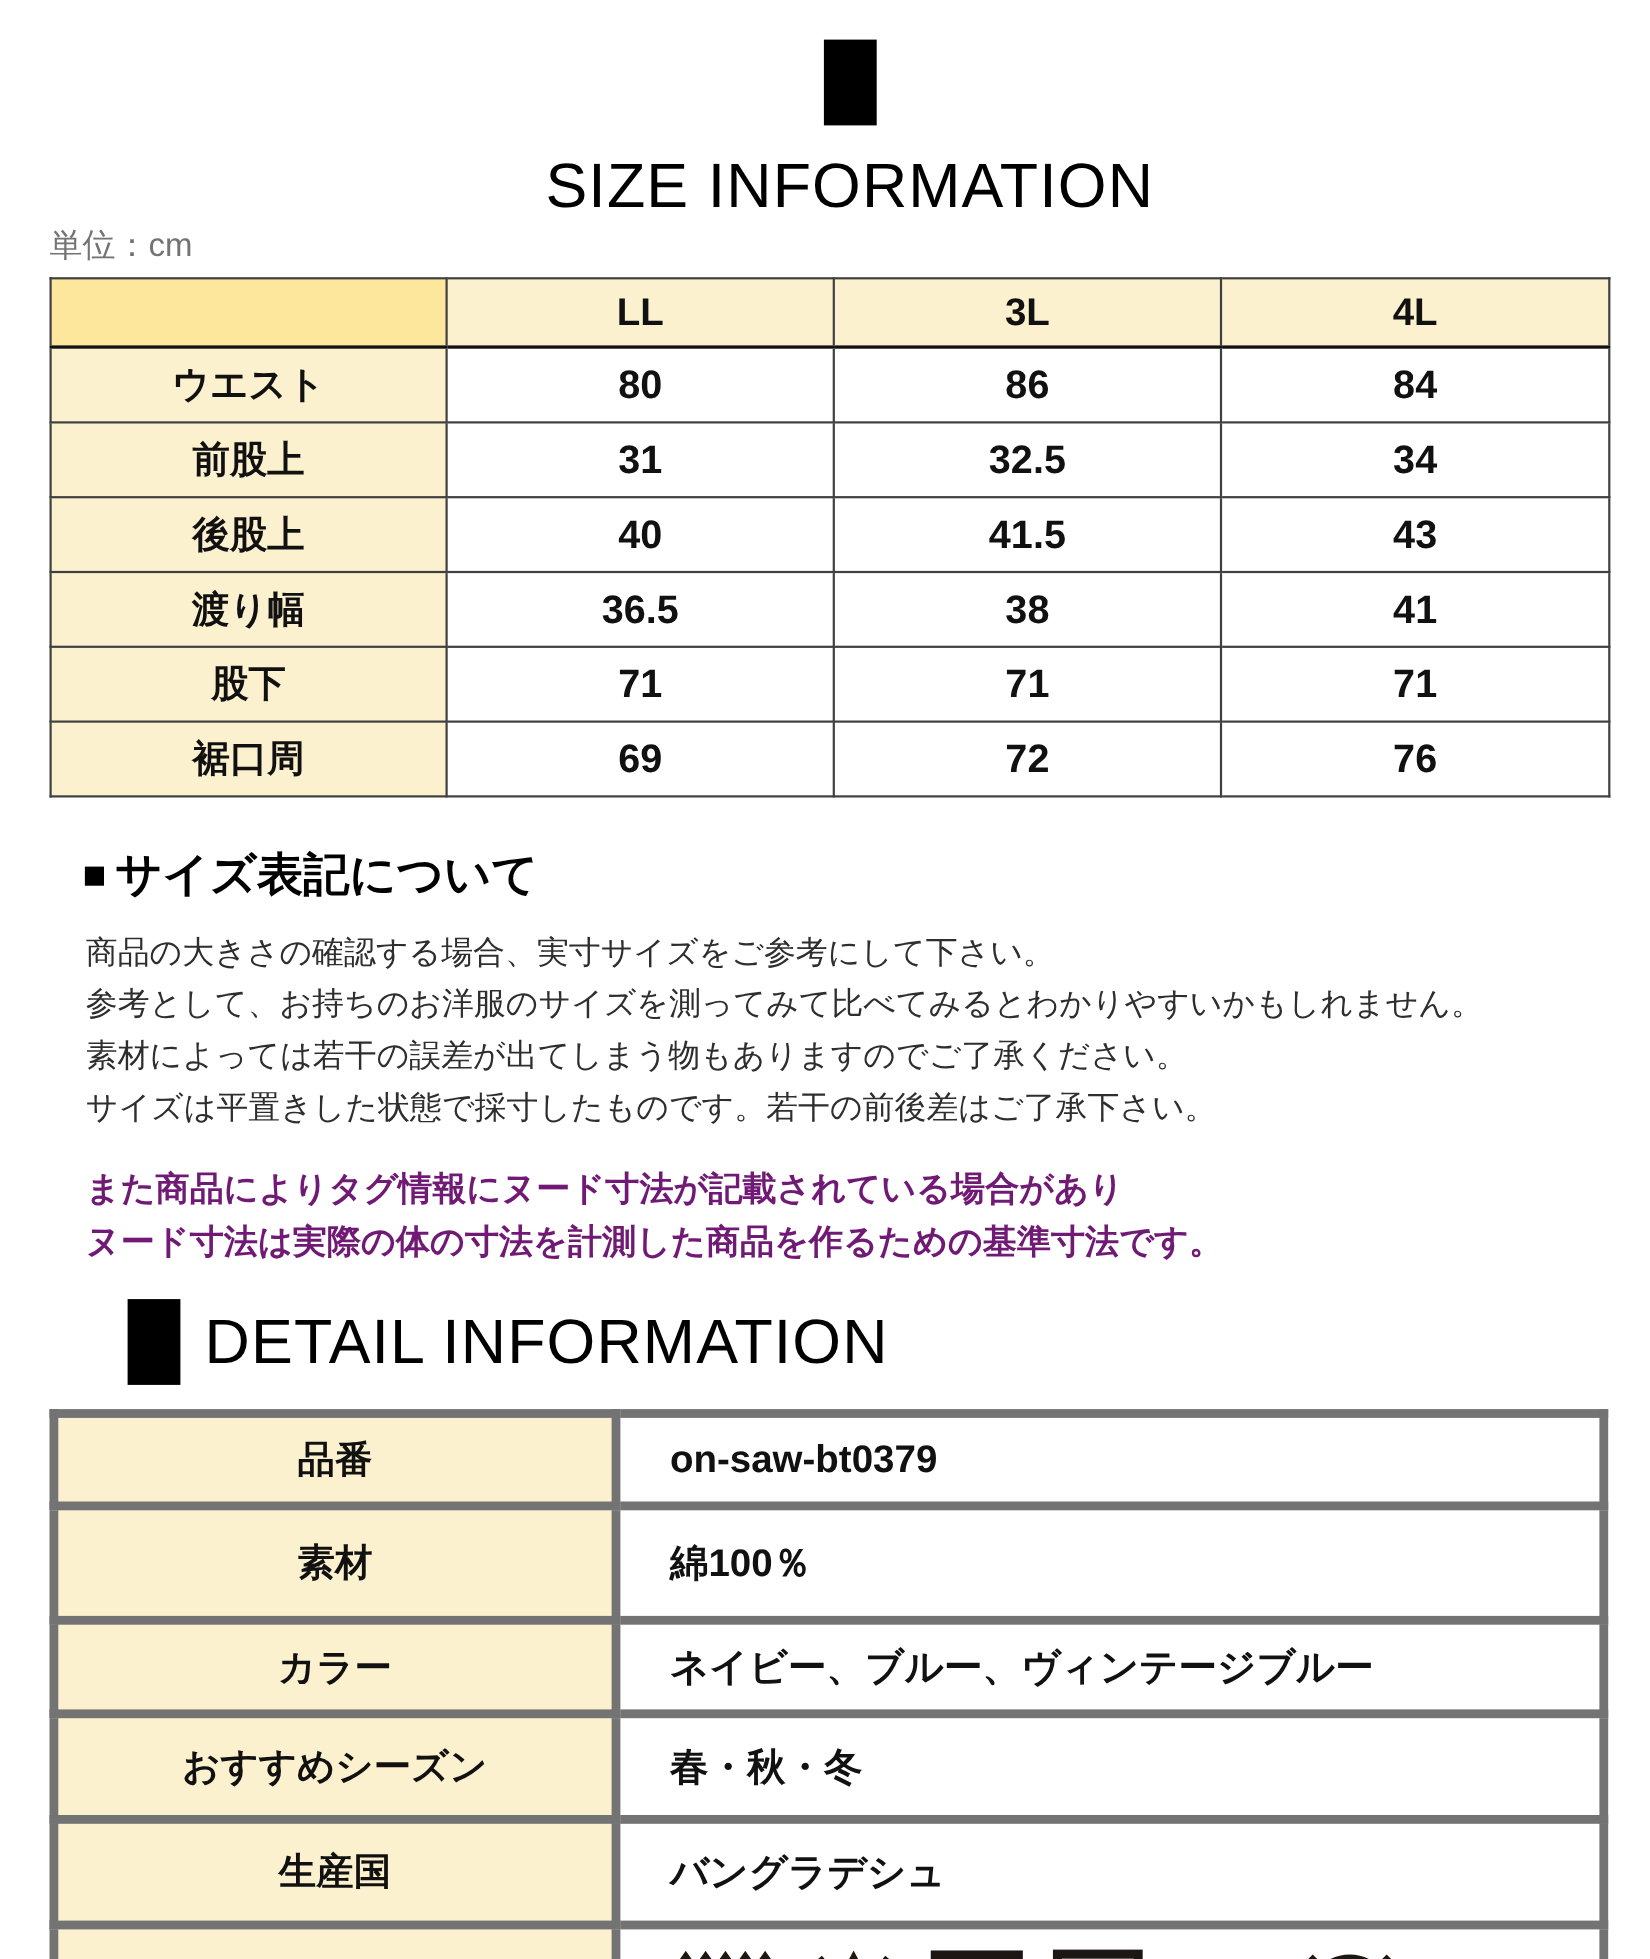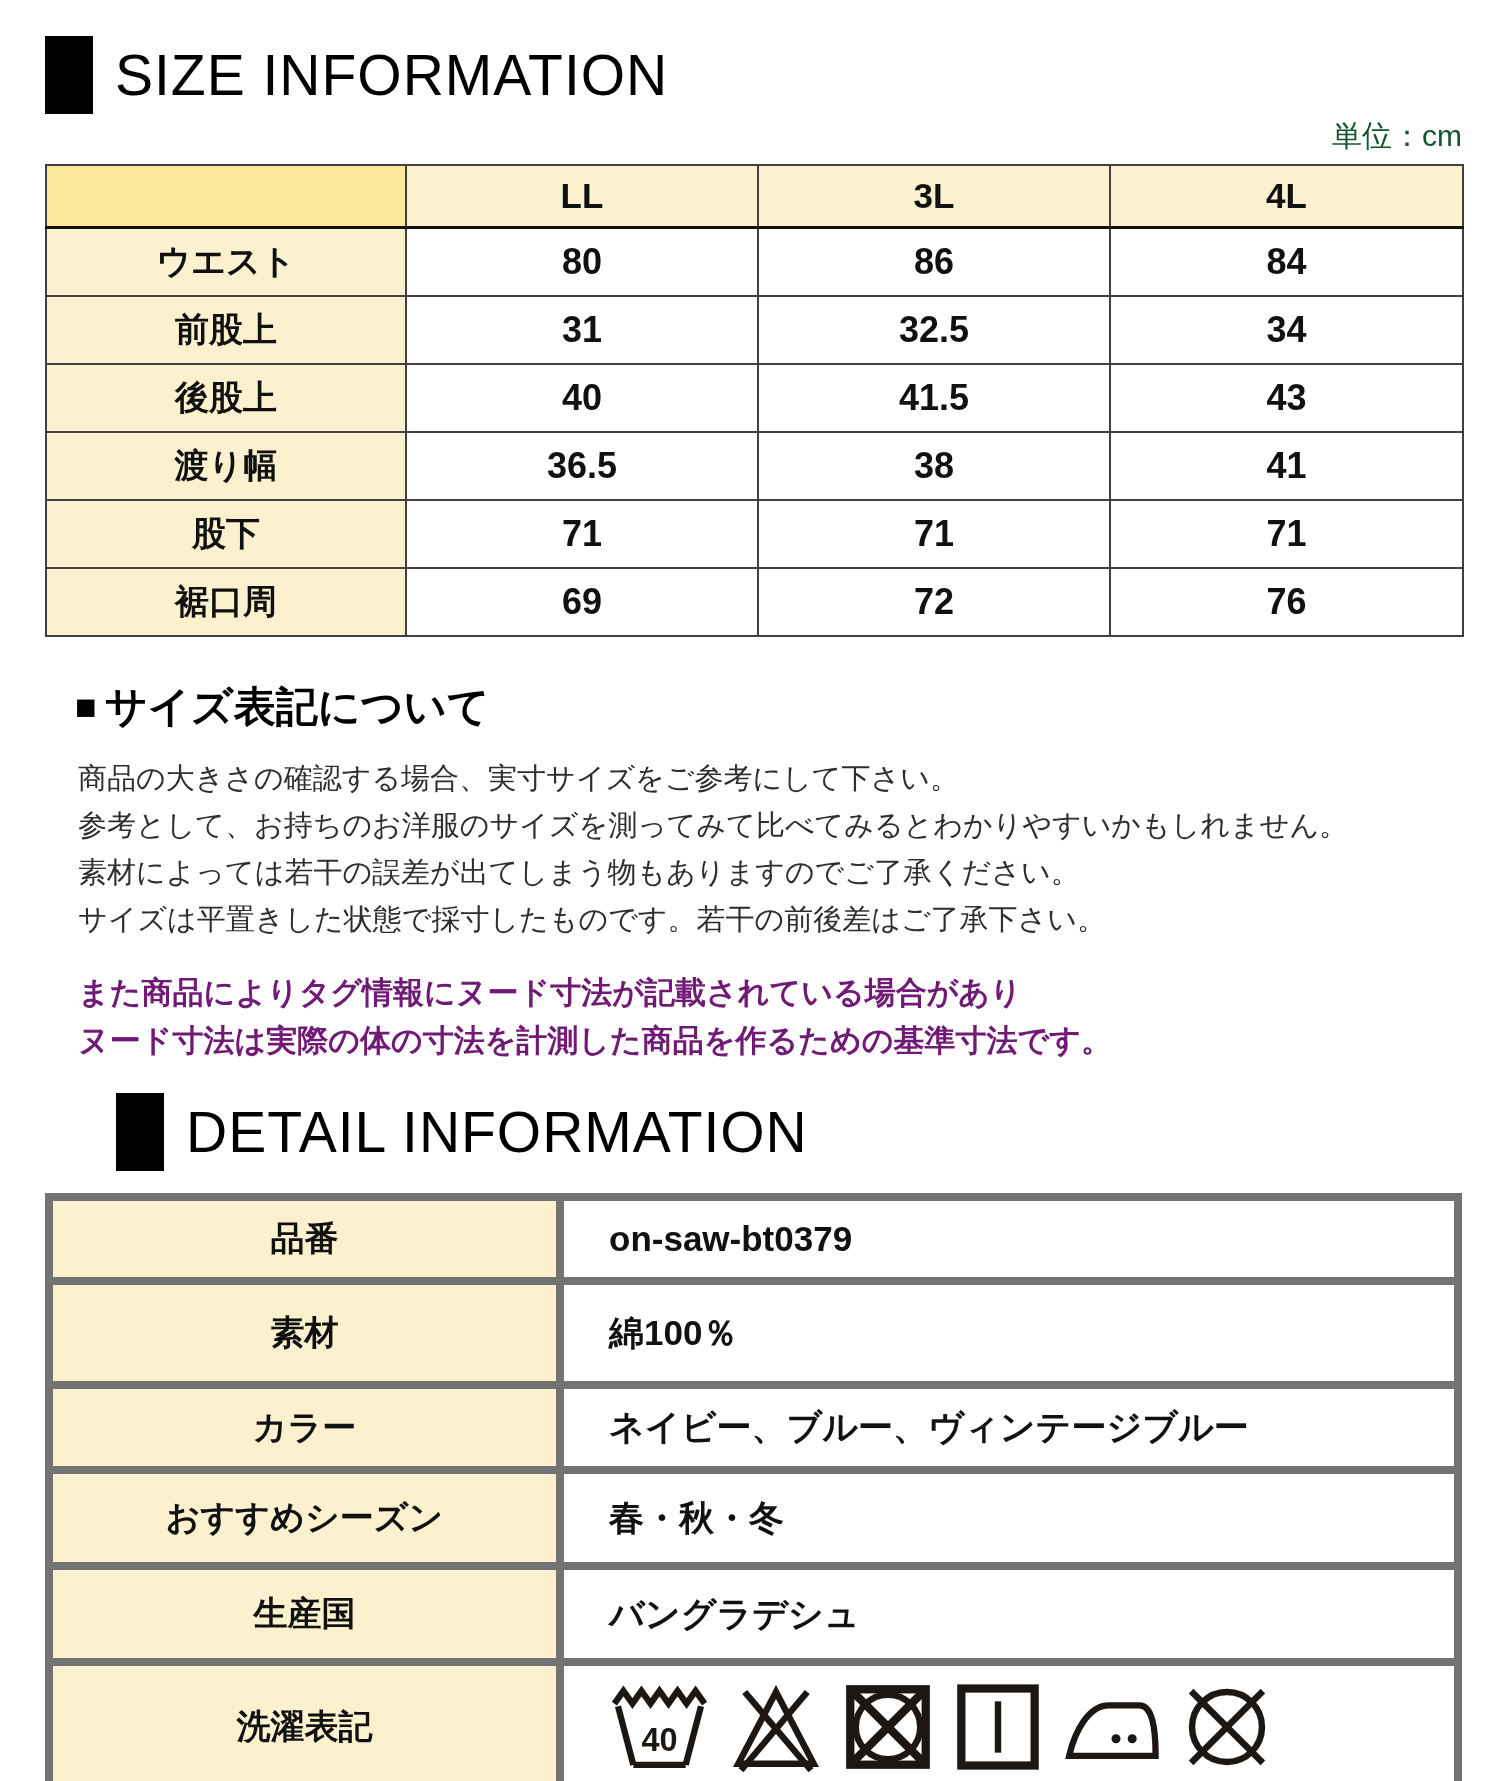--- a/index.html
+++ b/index.html
@@ -5,25 +5,25 @@
   html,body{margin:0;padding:0;background:#ffffff;}
   .page{
     position:relative;width:1500px;height:1781px;overflow:hidden;
     font-family:"Liberation Sans","DejaVu Sans",sans-serif;color:#111;
     background:#ffffff;
   }
   
   .sec-head{display:flex;align-items:center;gap:22px;}
   .sec-head .black-bar{width:48px;height:78px;background:#000;flex:0 0 auto;}
   .sec-head .sec-title{font-size:57px;letter-spacing:1px;color:#000;font-weight:400;white-space:nowrap;}
-  #size-head{margin:36px 0 0 45px;}
+  #size-head{margin:36px 0 0 45px;flex-direction:column;}
   #detail-head{margin:28px 0 0 85px;padding-left:31px;}
 
   
-  .unit-row{width:1417px;margin:0 0 0 45px;text-align:right;font-size:30px;color:#14532d;height:44px;line-height:44px;}
+  .unit-row{width:1417px;margin:0 0 0 45px;text-align:left;font-size:30px;color:#737373;height:44px;line-height:44px;}
 
   
   table{border-collapse:collapse;table-layout:fixed;}
   .size-table{width:1417px;margin:6px 0 0 45px;font-weight:bold;}
   .size-table th,.size-table td{border:2px solid #404040;text-align:center;vertical-align:middle;padding:0;}
   .size-table thead th{height:60px;font-size:35px;background:#fcf1ce;border-bottom:3px solid #111;}
   .size-table thead th.corner{background:#fce79d;}
   .size-table tbody th{height:66px;font-size:34px;background:#fcf1ce;}
   .size-table tbody td{height:66px;font-size:36px;background:#fff;}
 

